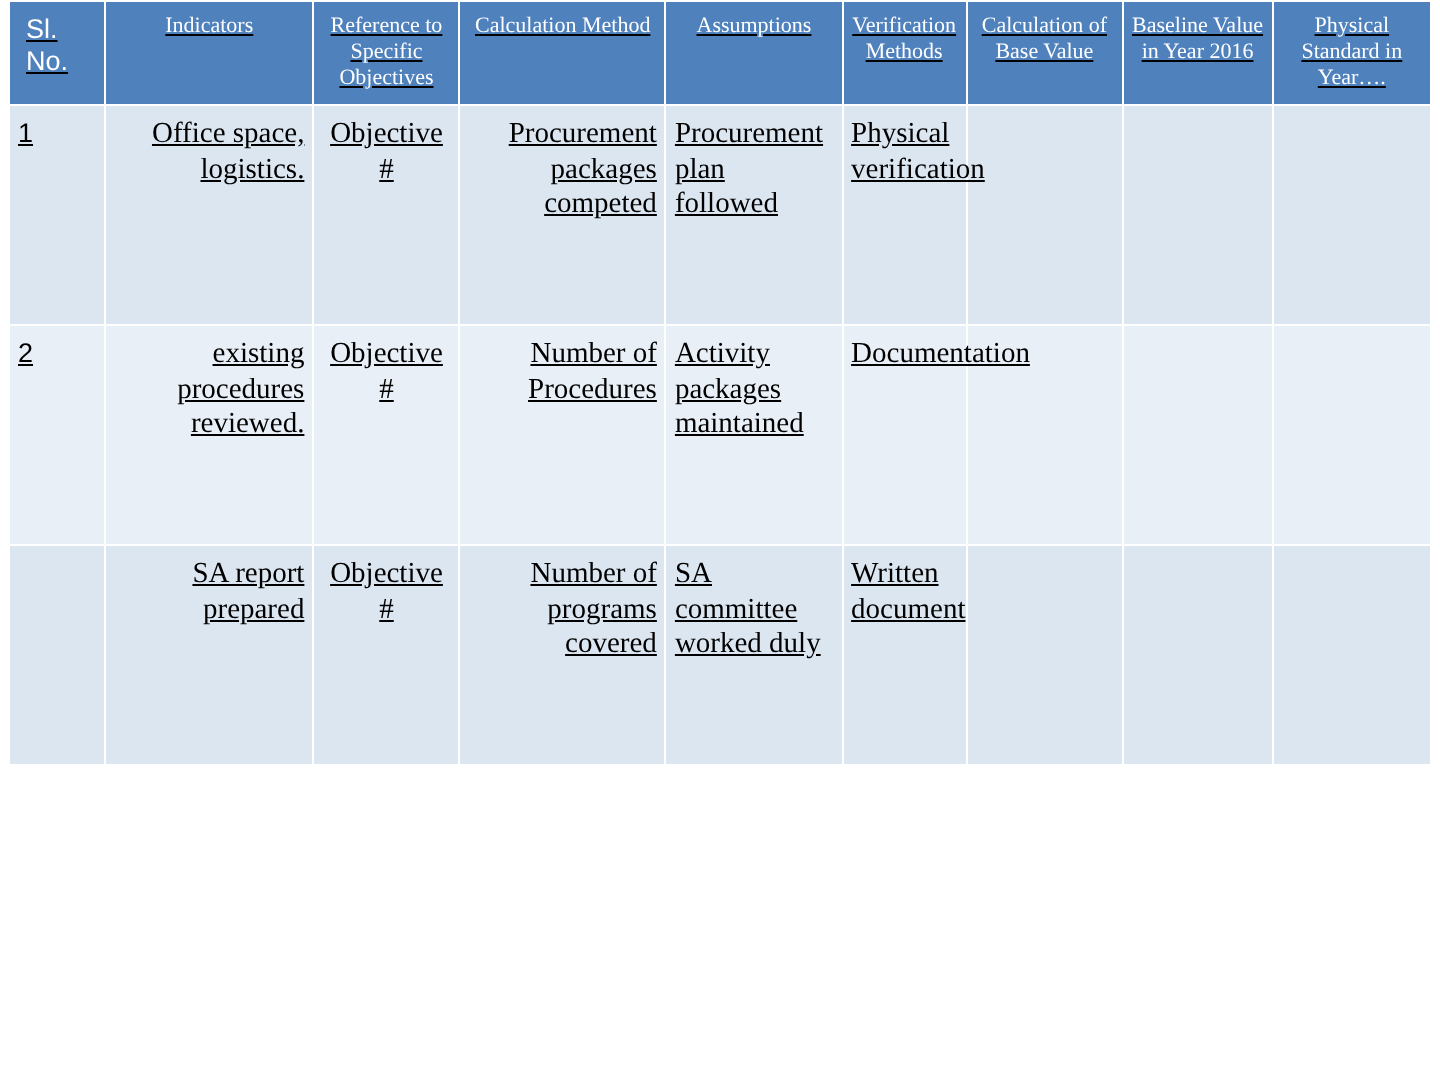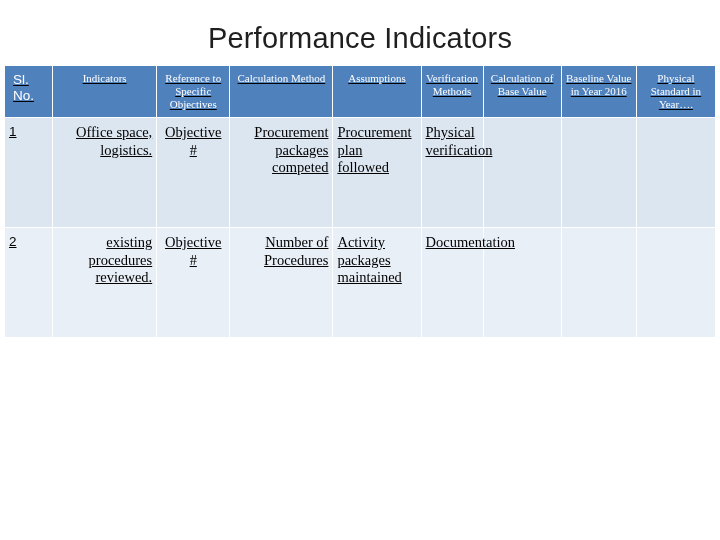--- a/index.html
+++ b/index.html
@@ -99,21 +99,20 @@
   .col5 { width: 88px; }
   .col6 { width: 62px; }
   .col7 { width: 78px; }
   .col8 { width: 75px; }
   .col9 { width: 79px; }
 </style>
 </head>
 <body>
 
 <div class="slide">
-  <div class="title">Performance Indicators</div>
 
   <table class="pi-table">
     <colgroup>
       <col class="col1">
         <col class="col2">
         <col class="col3">
         <col class="col4">
         <col class="col5">
         <col class="col6">
         <col class="col7">
@@ -149,15 +148,26 @@
         <td class="c-sl">2</td>
         <td class="c-ind">existing procedures reviewed.</td>
         <td class="c-ref">Objective #</td>
         <td class="c-calc">Number of Procedures</td>
         <td class="c-assum">Activity packages maintained</td>
         <td class="c-verif">Documentation</td>
         <td></td>
         <td></td>
         <td></td>
       </tr>
+      <tr>
+        <td class="c-sl"></td>
+        <td class="c-ind">SA report prepared</td>
+        <td class="c-ref">Objective #</td>
+        <td class="c-calc">Number of programs covered</td>
+        <td class="c-assum">SA committee worked duly</td>
+        <td class="c-verif">Written document</td>
+        <td></td>
+        <td></td>
+        <td></td>
+      </tr>
     </tbody>
   </table>
 </div>
 
 </body></html>

